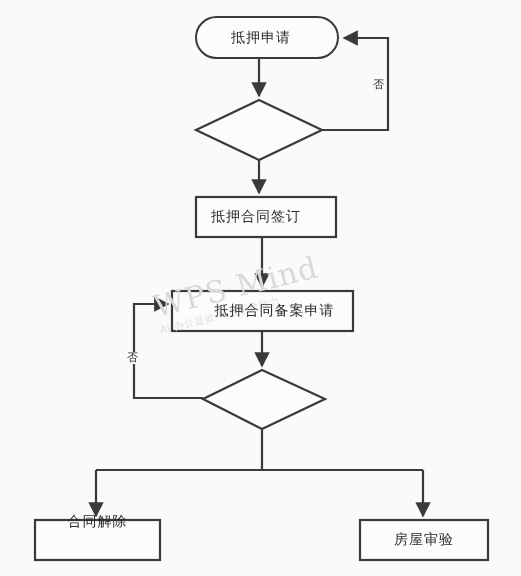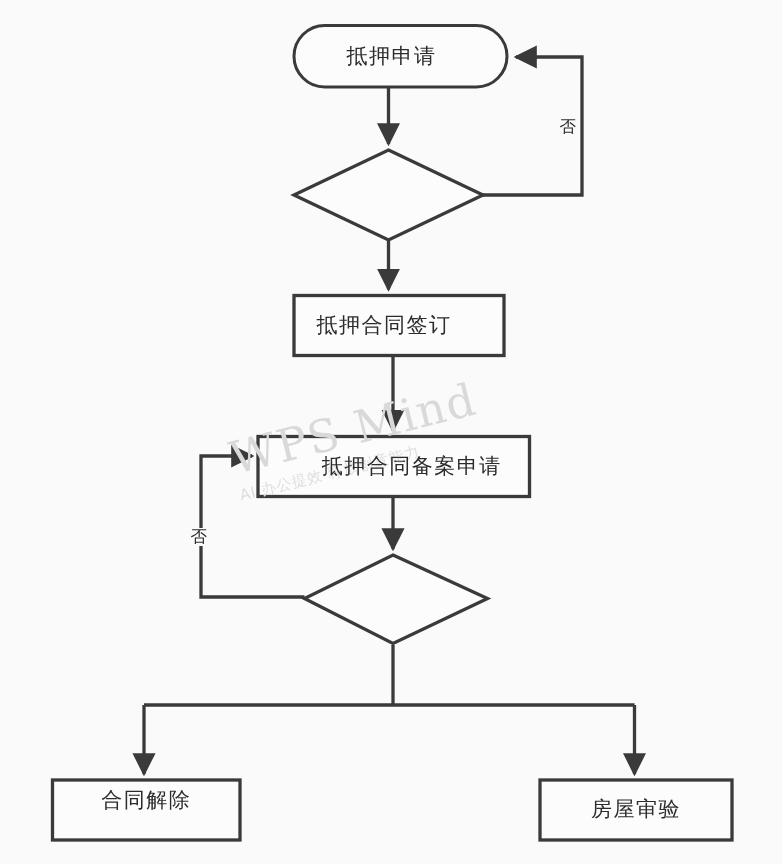--- a/index.html
+++ b/index.html
@@ -126,21 +126,21 @@
   </div>
 
   <div class="node-label" style="left:196px; top:17px; width:130px; height:41px;">抵押申请</div>
 
 
   <div class="node-label" style="left:196px; top:197px; width:120px; height:40px;">抵押合同签订</div>
 
   <div class="node-label" style="left:172px; top:291px; width:181px; height:40px;padding-left:12px;">抵押合同备案申请</div>
 
 
-  <div class="node-label" style="left:35px; top:516px; width:125px; height:36px;">合同解除</div>
+  <div class="node-label" style="left:35px; top:504px; width:125px; height:36px;">合同解除</div>
 
   <div class="node-label" style="left:360px; top:520px; width:128px; height:40px;">房屋审验</div>
 
   <div class="edge-label" style="left:372px; top:79px;">否</div>
 
   <div class="edge-label" style="left:126px; top:352px;">否</div>
 
 </div>
 
 </body></html>

